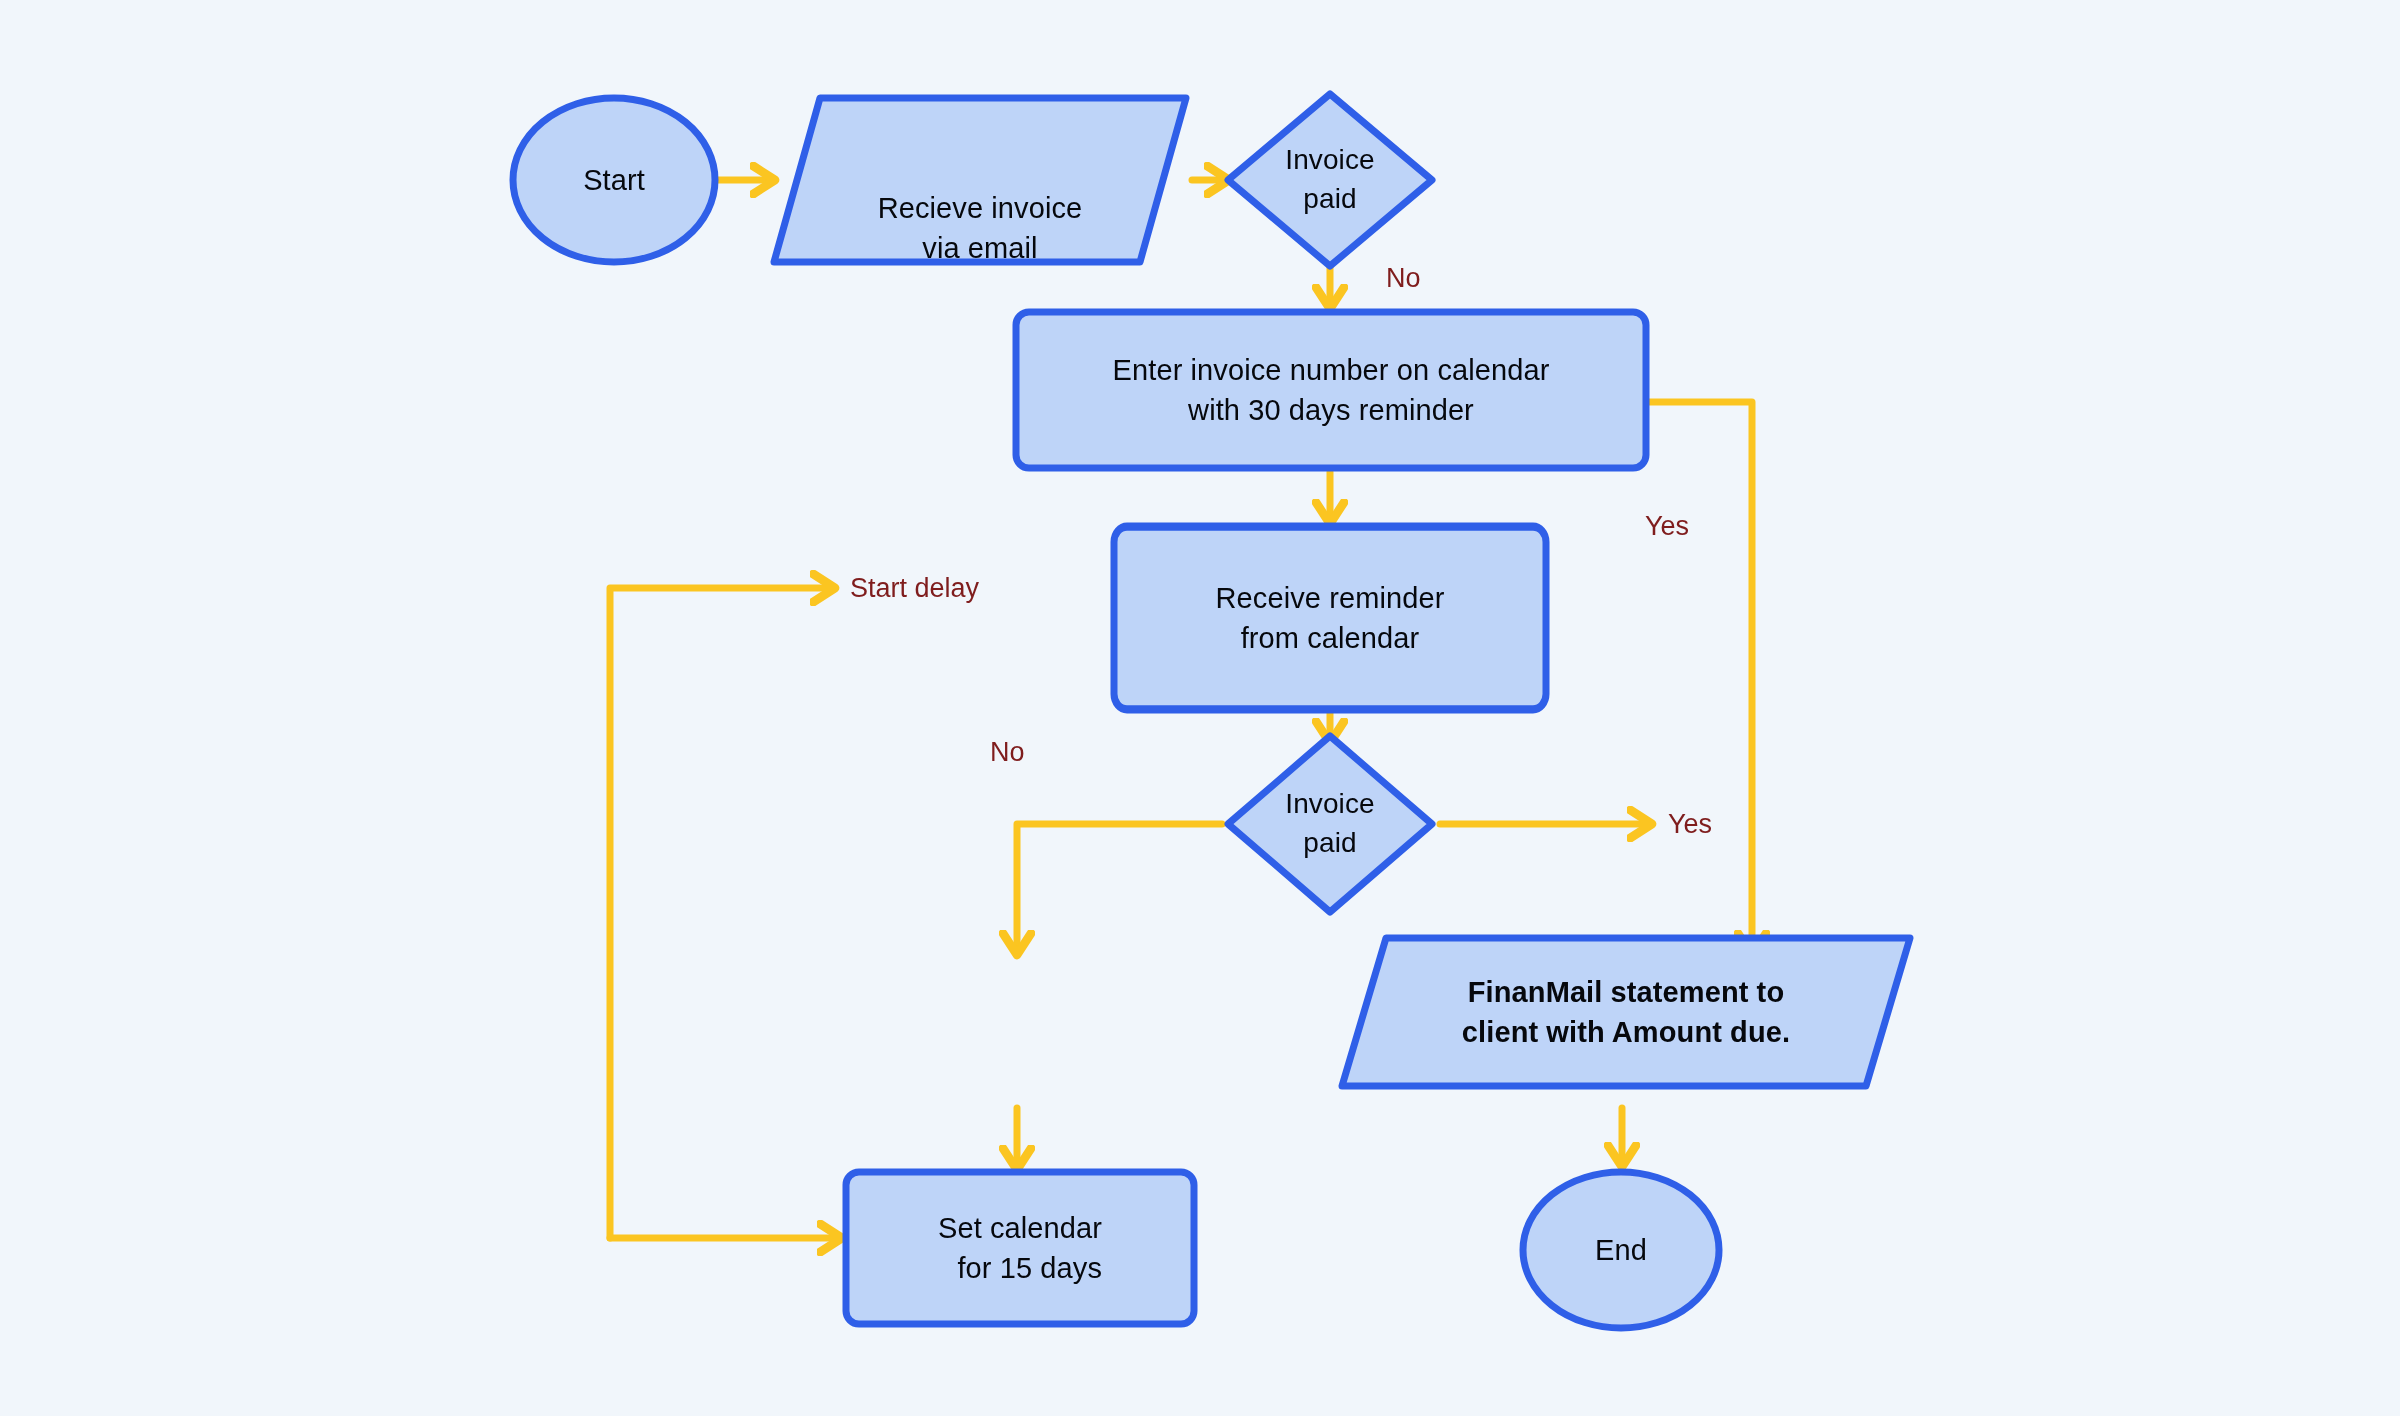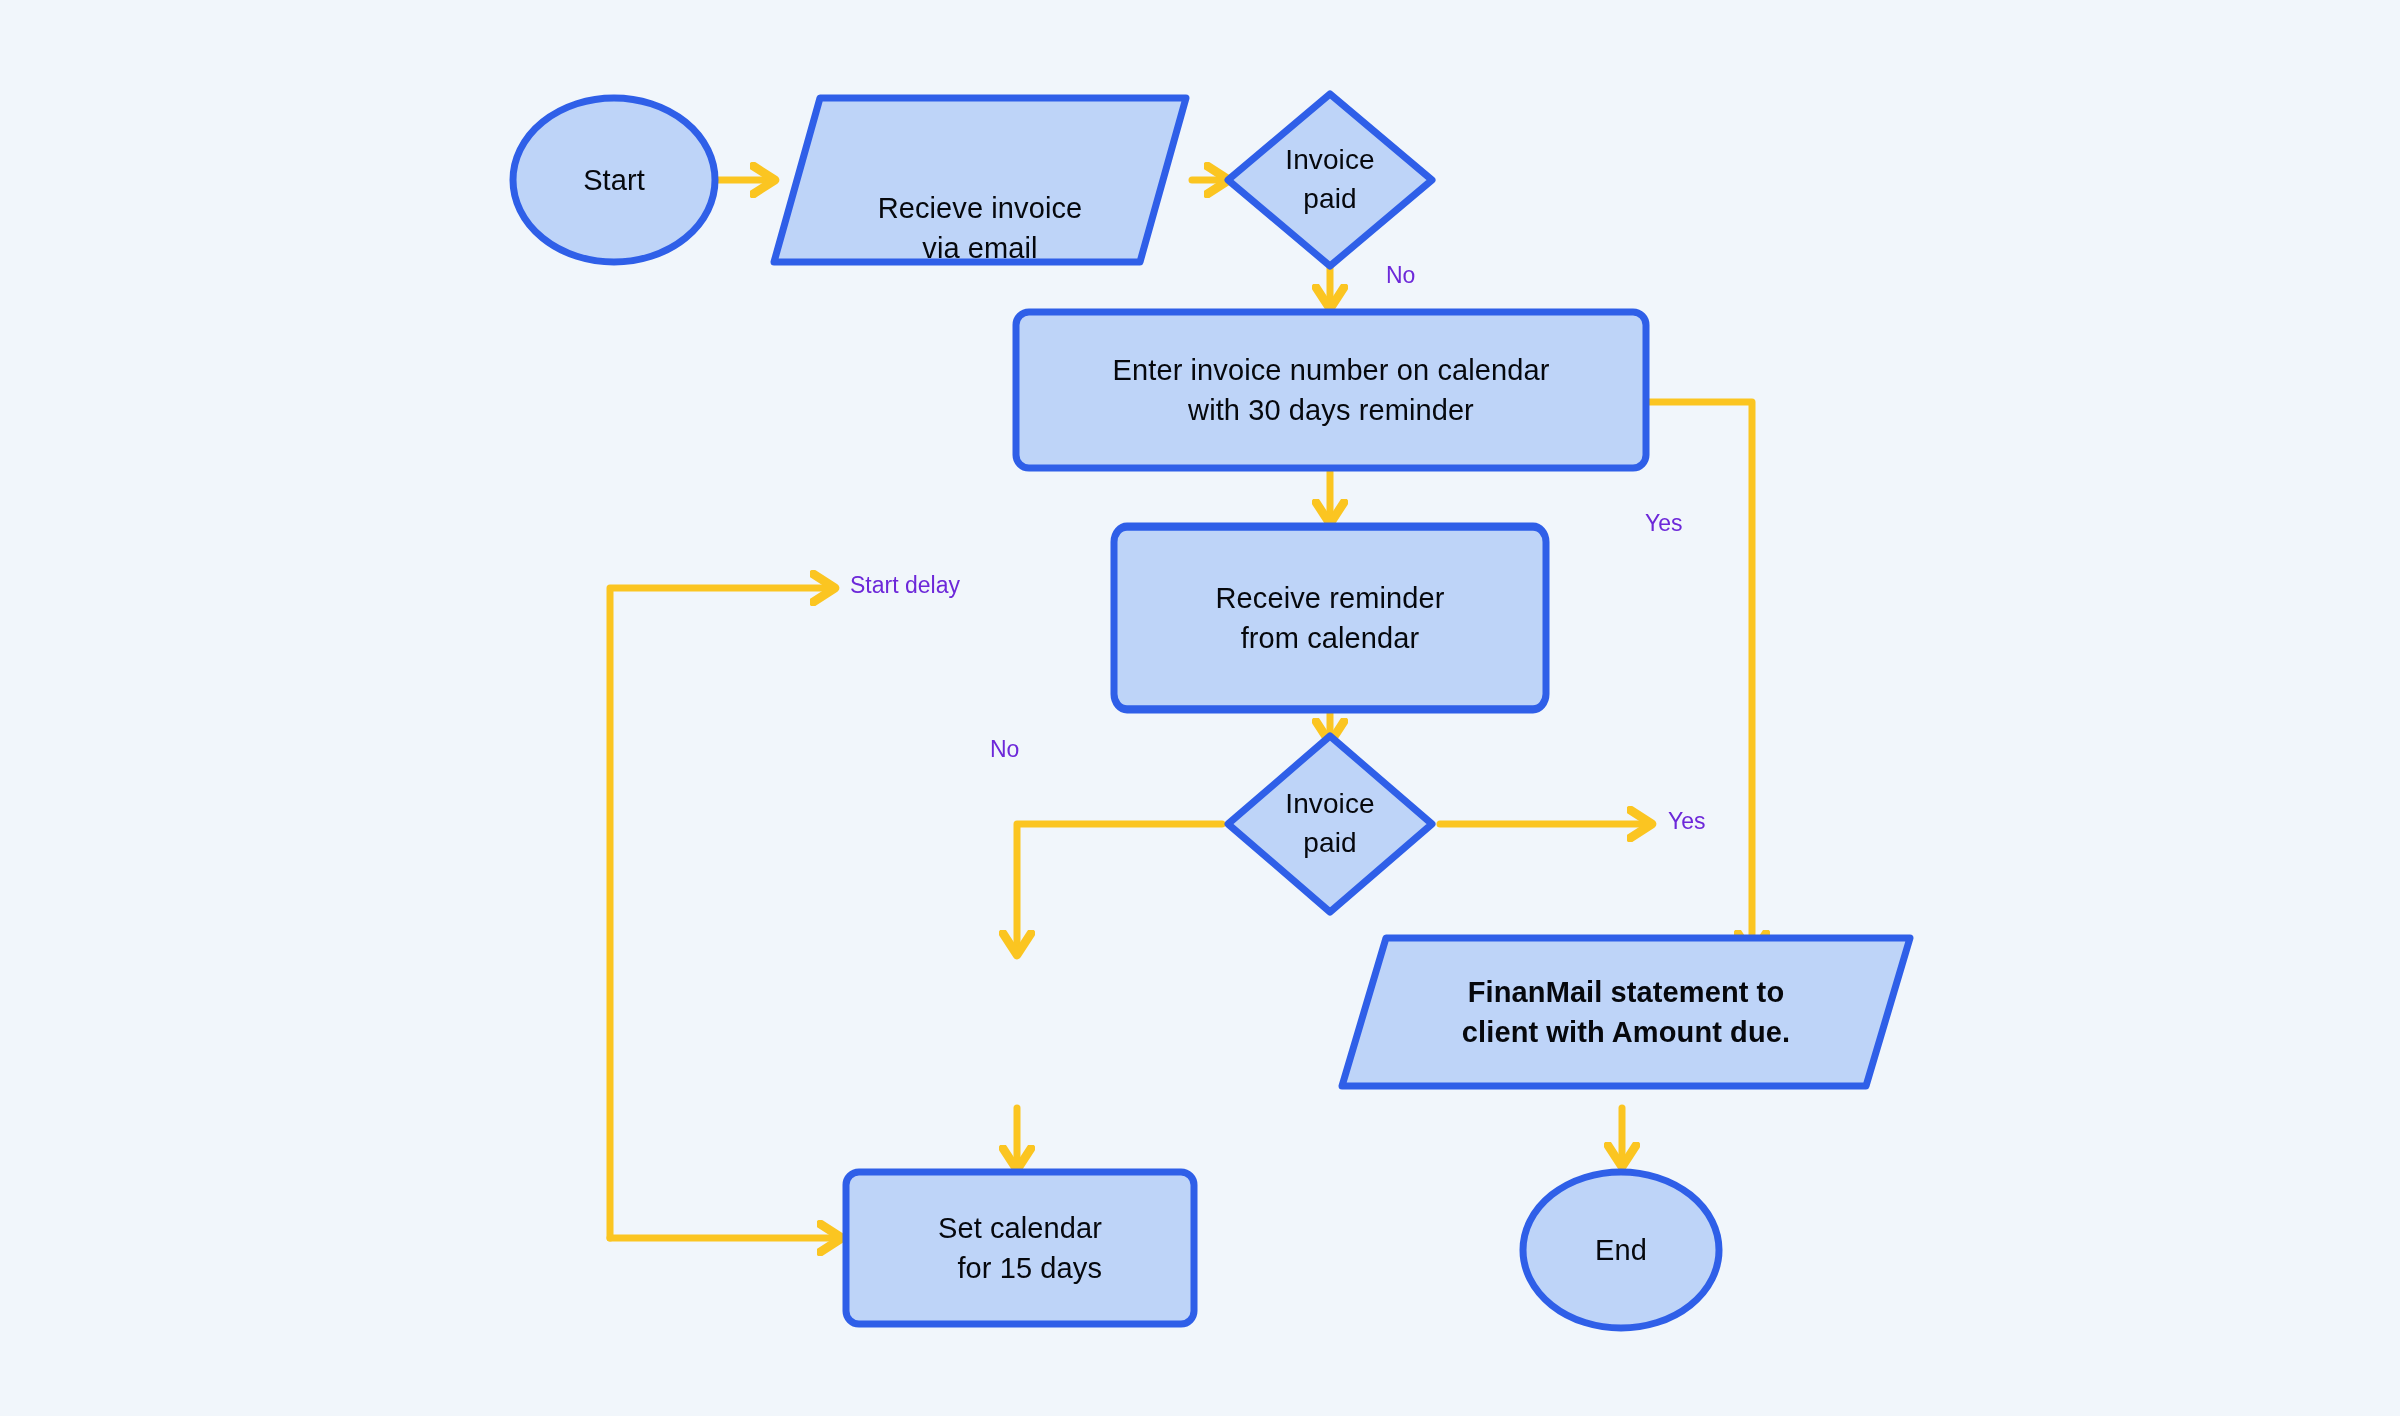--- a/index.html
+++ b/index.html
@@ -49,22 +49,22 @@
   .shape-bg {
     position: absolute;
     left: 0;
     top: 0;
     width: 100%;
     height: 100%;
     z-index: 1;
   }
   .edge-label {
     position: absolute;
-    color: #6d28d9;
-    font-size: 23px;
+    color: #7f1d1d;
+    font-size: 27px;
     line-height: 1.2;
     white-space: nowrap;
   }
 </style>
 </head>
 <body>
 
 <div id="canvas">
 
   <svg id="edges" viewBox="0 0 2400 1416" xmlns="http://www.w3.org/2000/svg">

